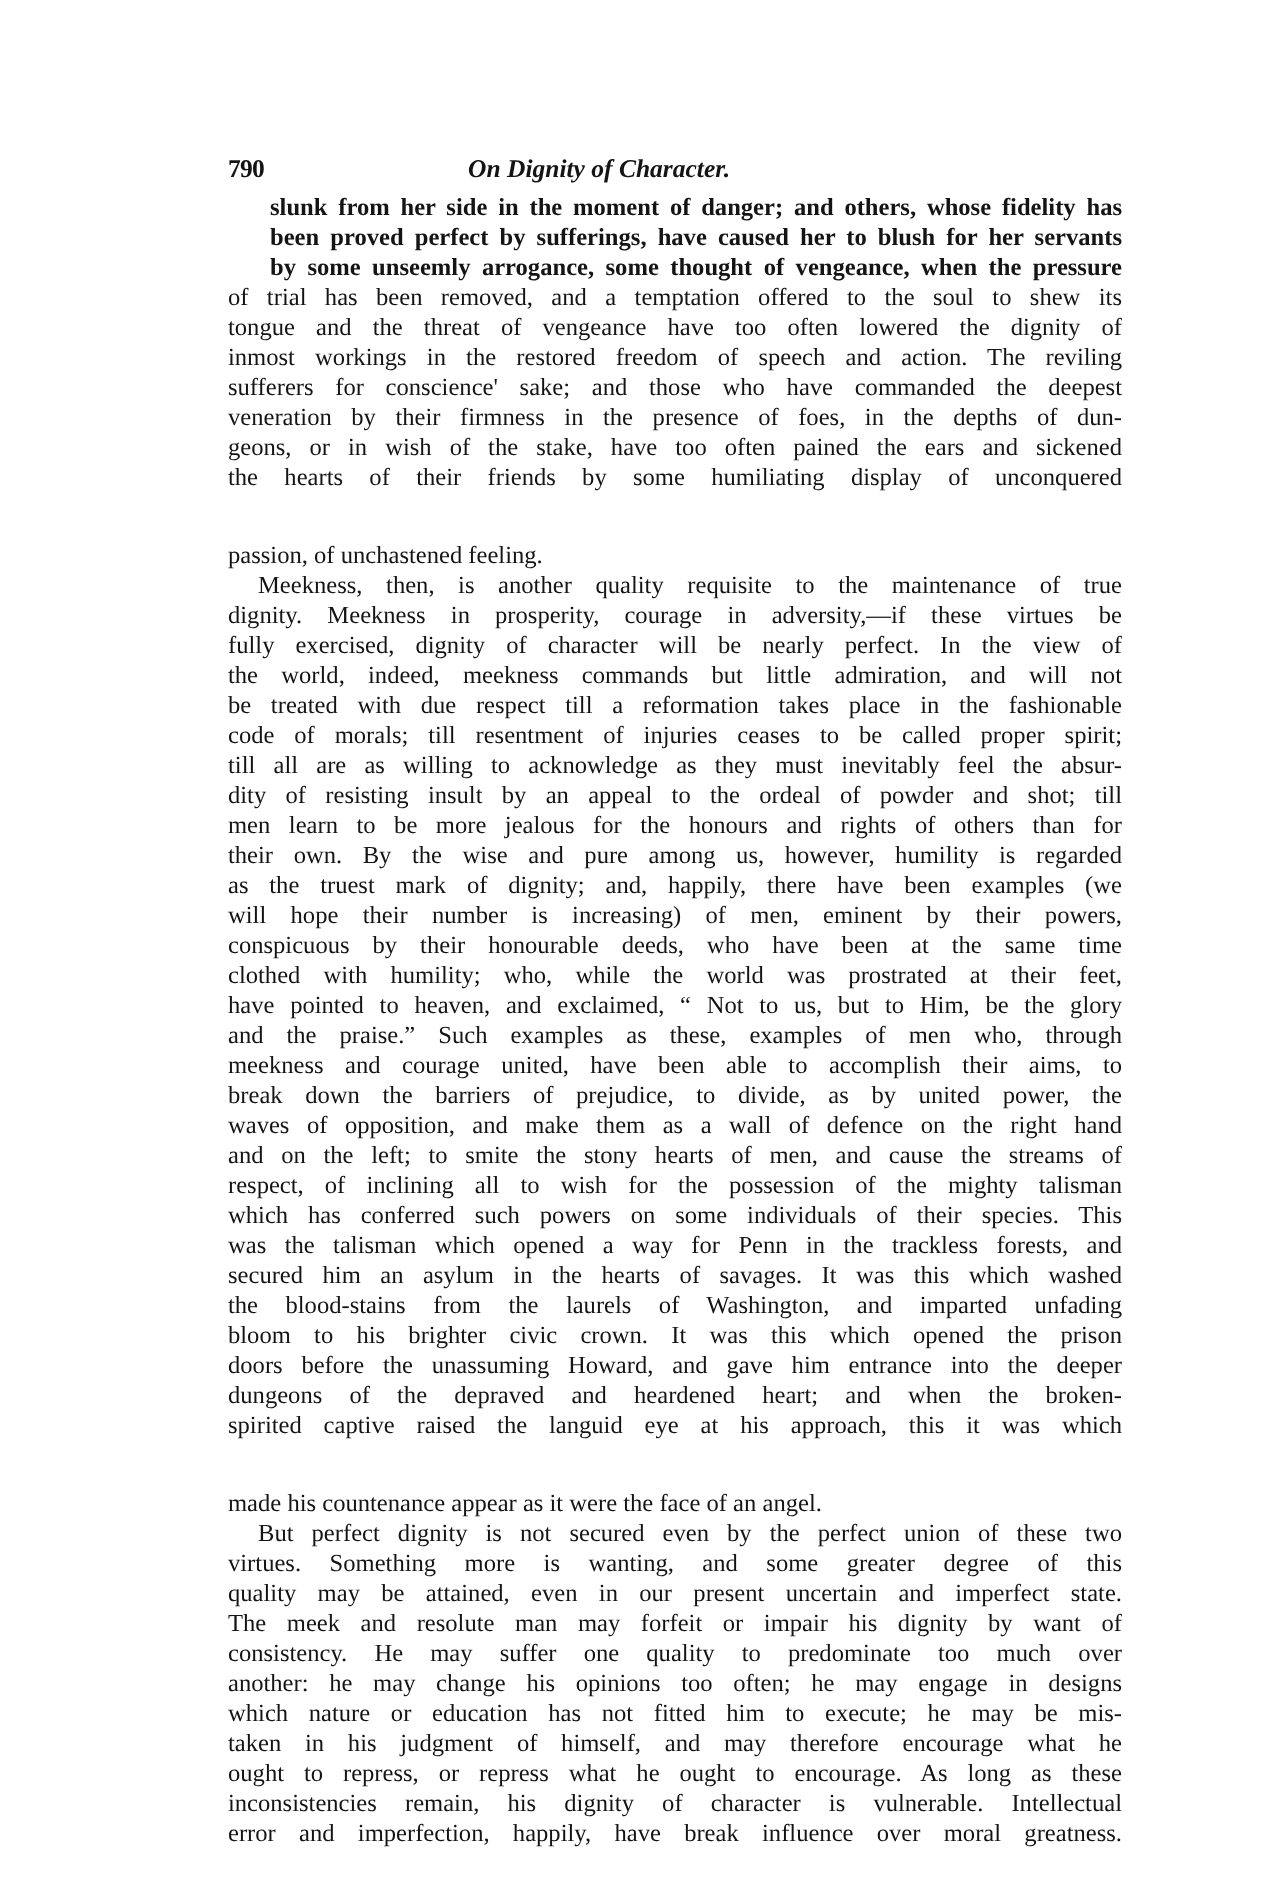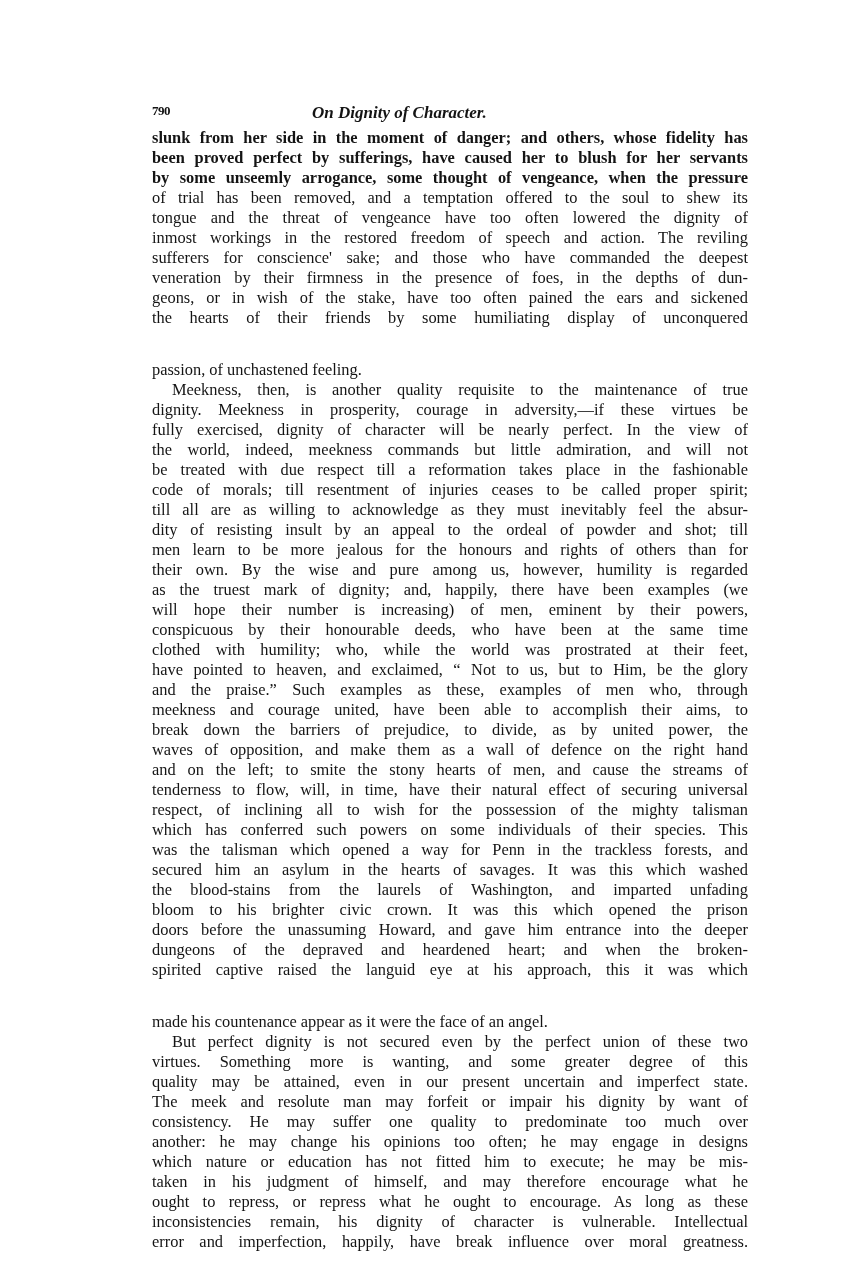--- a/index.html
+++ b/index.html
@@ -24,21 +24,21 @@
       position: absolute;
       left: 152px;
       top: 103px;
       width: 595px;
       height: 22px;
     }
     .page-number {
       position: absolute;
       left: 0;
       top: 0;
-      font-size: 13px;
+      font-size: 17px;
       font-weight: bold;
       letter-spacing: -0.5px;
     }
     .running-title {
       position: absolute;
       left: 160px;
       top: 0;
       width: 180px;
       text-align: left;
       font-size: 17px;
@@ -63,20 +63,21 @@
     }
     .line.last {
       text-align-last: left;
       margin-top: 32px;
     }
     .line.indent {
       padding-left: 20px;
     }
     .line.bold {
       font-weight: bold;
+      margin-left: 28px;
     }
   </style>
 </head>
 <body>
 
 <div class="page">
   <div class="page-header">
     <span class="page-number">790</span>
     <span class="running-title">On Dignity of Character.</span>
   </div>
@@ -111,21 +112,20 @@
       <span class="line">as the truest mark of dignity; and, happily, there have been examples (we</span>
       <span class="line">will hope their number is increasing) of men, eminent by their powers,</span>
       <span class="line">conspicuous by their honourable deeds, who have been at the same time</span>
       <span class="line">clothed with humility; who, while the world was prostrated at their feet,</span>
       <span class="line">have pointed to heaven, and exclaimed, “ Not to us, but to Him, be the glory</span>
       <span class="line">and the praise.” Such examples as these, examples of men who, through</span>
       <span class="line">meekness and courage united, have been able to accomplish their aims, to</span>
       <span class="line">break down the barriers of prejudice, to divide, as by united power, the</span>
       <span class="line">waves of opposition, and make them as a wall of defence on the right hand</span>
       <span class="line">and on the left; to smite the stony hearts of men, and cause the streams of</span>
-      <span class="line">tenderness to flow, will, in time, have their natural effect of securing universal</span>
       <span class="line">respect, of inclining all to wish for the possession of the mighty talisman</span>
       <span class="line">which has conferred such powers on some individuals of their species. This</span>
       <span class="line">was the talisman which opened a way for Penn in the trackless forests, and</span>
       <span class="line">secured him an asylum in the hearts of savages. It was this which washed</span>
       <span class="line">the blood-stains from the laurels of Washington, and imparted unfading</span>
       <span class="line">bloom to his brighter civic crown. It was this which opened the prison</span>
       <span class="line">doors before the unassuming Howard, and gave him entrance into the deeper</span>
       <span class="line">dungeons of the depraved and heardened heart; and when the broken-</span>
       <span class="line">spirited captive raised the languid eye at his approach, this it was which</span>
       <span class="line last">made his countenance appear as it were the face of an angel.</span>

